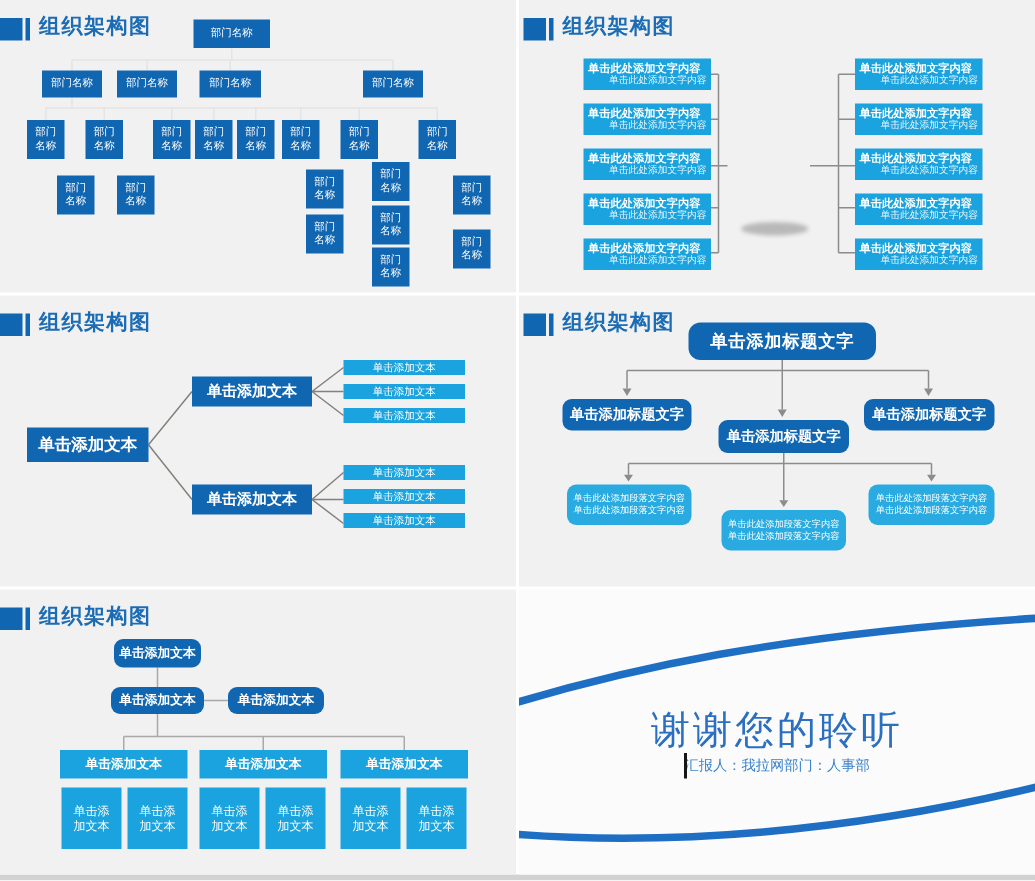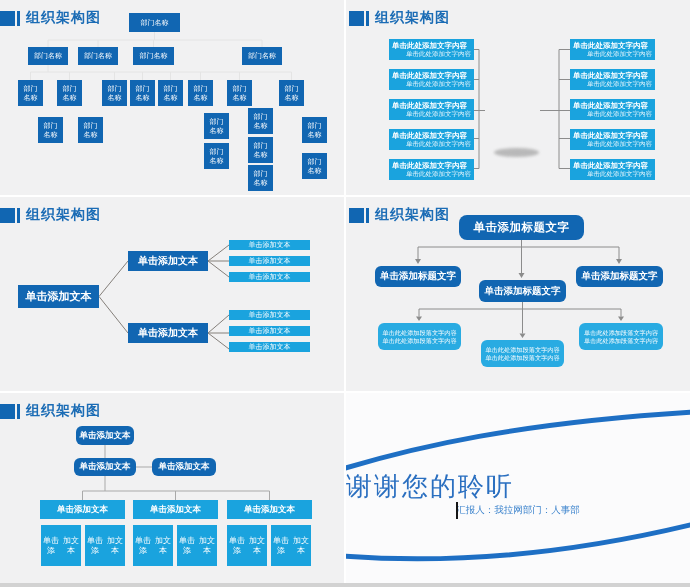--- a/index.html
+++ b/index.html
@@ -7,21 +7,21 @@
     width:690px;height:587px;box-sizing:border-box;
     display:grid;grid-template-columns:344px 344px;grid-template-rows:195px 194px 190px;
     gap:2px;background:#ffffff;border-bottom:4px solid #d2d2d2;
     font-family:"Liberation Sans","DejaVu Sans",sans-serif;
     position:relative;
   }
   .panel{position:relative;background:#f1f1f2;overflow:hidden}
   .panel.p6{background:#fbfbfc}
   svg.cx{position:absolute;left:0;top:0;z-index:1}
   
-  .hdr{position:absolute;left:0;top:9px;display:flex;align-items:center;z-index:3}
+  .hdr{position:absolute;left:0;top:9px;display:flex;align-items:flex-end;z-index:3}
   .pr .hdr{left:3px}
   .logo{width:15px;height:15px;background:#1166b2;display:inline-block}
   .tbar{width:3px;height:15px;background:#1166b2;margin-left:2px;display:inline-block}
   .htxt{margin-left:6px;font-size:14px;font-weight:bold;color:#1b6cb5;letter-spacing:1px;white-space:nowrap}
   
   .bx{position:absolute;background:#1166b2;color:#fff;display:flex;flex-direction:column;align-items:center;justify-content:center;text-align:center;z-index:2;box-sizing:border-box}
   .lb{background:#1aa3de}
   .l2b{background:#29abe2}
   .rd{border-radius:8px}
   .rd2{border-radius:6px}
@@ -34,23 +34,23 @@
   .s2b{width:85px;height:21px;background:#1aa3de;color:#fff;box-sizing:border-box;padding:2px 3px;display:flex;flex-direction:column;justify-content:center}
   .s2l1{font-size:7.5px;font-weight:bold;text-align:left;line-height:9px;white-space:nowrap}
   .s2l2{font-size:6.5px;text-align:right;opacity:.9;line-height:8px;white-space:nowrap}
   .circ{position:absolute;left:138px;top:86px;width:56px;height:56px;border-radius:50%;background:#1166b2;color:#fff;display:flex;flex-direction:column;align-items:center;justify-content:center;z-index:2;font-size:9.5px;font-weight:bold;line-height:12px;letter-spacing:.5px}
   .cshadow{position:absolute;left:148px;top:148px;width:45px;height:9px;border-radius:50%;background:#9b9b9b;filter:blur(1.5px);opacity:.65;z-index:1}
   
   .s3col{position:absolute;display:flex;flex-direction:column;gap:6px;z-index:2}
   .s3leaf{width:81px;height:10px;background:#1aa3de;color:#fff;font-size:7px;display:flex;align-items:center;justify-content:center;white-space:nowrap}
   
   .s5row{position:absolute;display:flex;gap:4px;z-index:2}
-  .s5sq{width:40px;height:41px;background:#1aa3de;color:#fff;font-size:8px;line-height:10px;display:flex;flex-direction:row;align-items:center;justify-content:center;text-align:center}
-  
-  .s6title{position:absolute;left:0;right:0;top:76px;font-size:26px;color:#2a6fc0;letter-spacing:2px;z-index:2}
+  .s5sq{width:40px;height:41px;background:#1aa3de;color:#fff;font-size:8px;line-height:10px;display:flex;flex-direction:column;align-items:center;justify-content:center;text-align:center}
+  
+  .s6title{position:absolute;left:0;right:0;top:76px;text-align:center;font-size:26px;color:#2a6fc0;letter-spacing:2px;z-index:2}
   .s6sub{position:absolute;left:0;right:0;top:111px;display:flex;justify-content:center;font-size:9.5px;color:#3a82cc;z-index:2}
   .caret{position:absolute;left:110px;top:109px;width:2px;height:17px;background:#161616;z-index:3}
 </style>
 </head>
 <body>
 
 <div class="sheet">
 
   <div class="panel">
     <div class="hdr">

